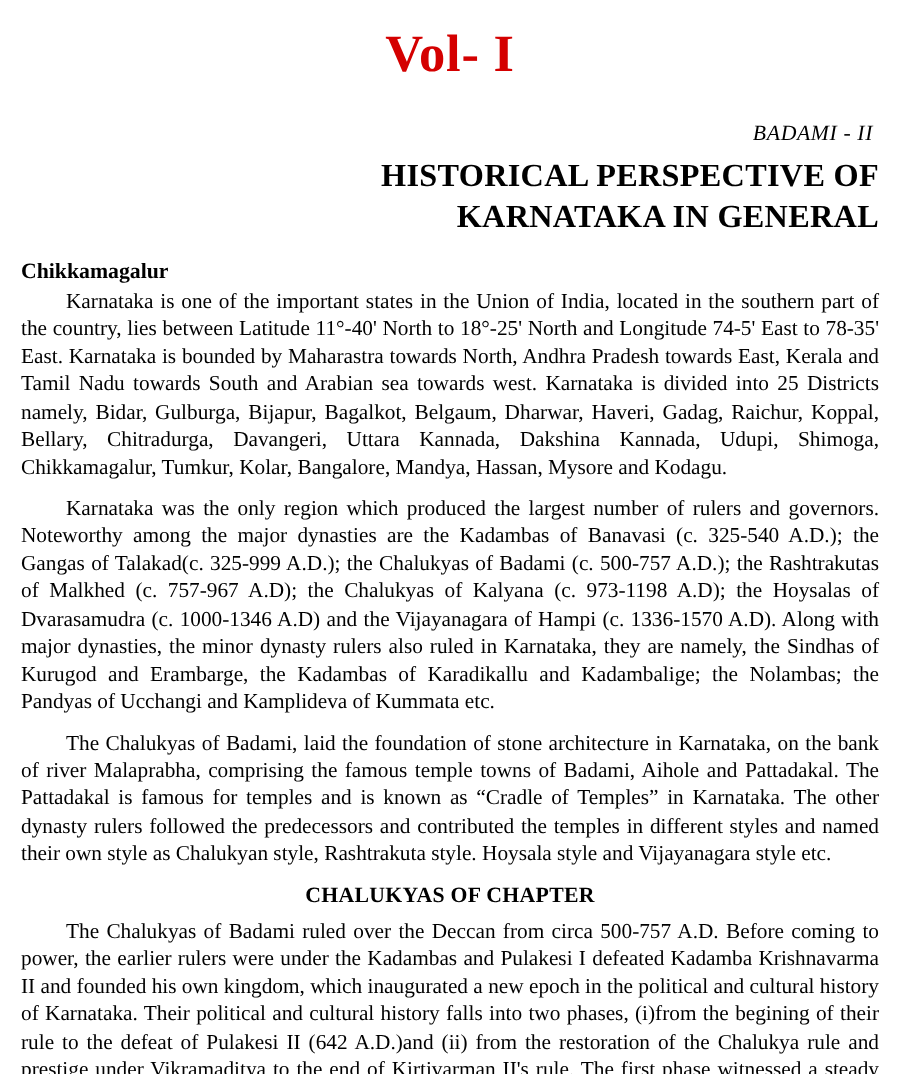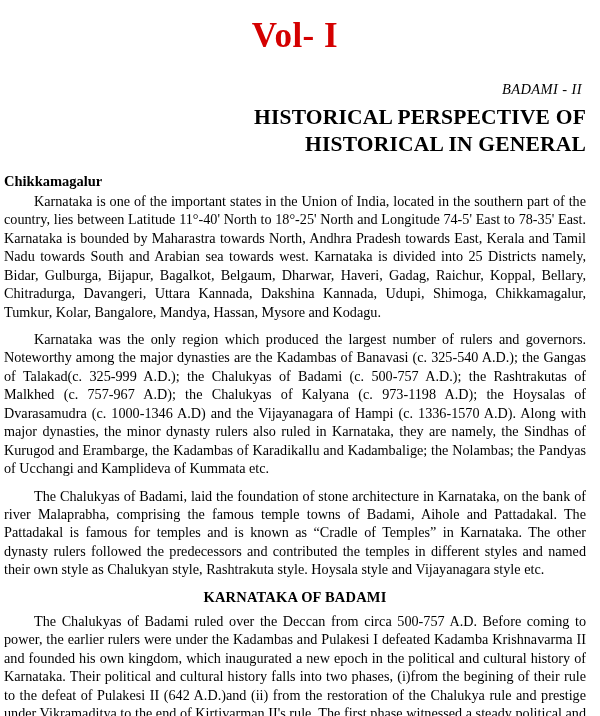--- a/index.html
+++ b/index.html
@@ -11,21 +11,21 @@
     height: 716px;
     background: #ffffff;
     font-family: "Liberation Serif", serif;
     color: #000000;
     overflow: hidden;
   }
   .page {
     width: 600px;
     height: 556px;
     box-sizing: border-box;
-    padding: 8px 14px 0 4px;
+    padding: 8px 14px 0 14px;
     position: relative;
   }
   .vol-title {
     text-align: center;
     color: #d40000;
     font-family: "Liberation Serif", serif;
     font-weight: bold;
     font-size: 35px;
     letter-spacing: 0.5px;
     margin: 10px 0 0 0;
@@ -84,26 +84,26 @@
 <body>
 
 <div class="page">
 
   <div class="vol-title">Vol- I</div>
 
   <div class="chapter-line">BADAMI - II</div>
 
   <div class="chapter-title">
     <span class="l1">HISTORICAL PERSPECTIVE OF</span>
-    <span class="l2">HISTORICAL IN GENERAL</span>
+    <span class="l2">KARNATAKA IN GENERAL</span>
   </div>
 
   <div class="section-head">Chikkamagalur</div>
 
   <p class="body">Karnataka is one of the important states in the Union of India, located in the southern part of the country, lies between Latitude 11°-40' North to 18°-25' North and Longitude 74-5' East to 78-35' East. Karnataka is bounded by Maharastra towards North, Andhra Pradesh towards East, Kerala and Tamil Nadu towards South and Arabian sea towards west. Karnataka is divided into 25 Districts namely, Bidar, Gulburga, Bijapur, Bagalkot, Belgaum, Dharwar, Haveri, Gadag, Raichur, Koppal, Bellary, Chitradurga, Davangeri, Uttara Kannada, Dakshina Kannada, Udupi, Shimoga, Chikkamagalur, Tumkur, Kolar, Bangalore, Mandya, Hassan, Mysore and Kodagu.</p>
   <p class="body">Karnataka was the only region which produced the largest number of rulers and governors. Noteworthy among the major dynasties are the Kadambas of Banavasi (c. 325-540 A.D.); the Gangas of Talakad(c. 325-999 A.D.); the Chalukyas of Badami (c. 500-757 A.D.); the Rashtrakutas of Malkhed (c. 757-967 A.D); the Chalukyas of Kalyana (c. 973-1198 A.D); the Hoysalas of Dvarasamudra (c. 1000-1346 A.D) and the Vijayanagara of Hampi (c. 1336-1570 A.D). Along with major dynasties, the minor dynasty rulers also ruled in Karnataka, they are namely, the Sindhas of Kurugod and Erambarge, the Kadambas of Karadikallu and Kadambalige; the Nolambas; the Pandyas of Ucchangi and Kamplideva of Kummata etc.</p>
   <p class="body">The Chalukyas of Badami, laid the foundation of stone architecture in Karnataka, on the bank of river Malaprabha, comprising the famous temple towns of Badami, Aihole and Pattadakal. The Pattadakal is famous for temples and is known as “Cradle of Temples” in Karnataka. The other dynasty rulers followed the predecessors and contributed the temples in different styles and named their own style as Chalukyan style, Rashtrakuta style. Hoysala style and Vijayanagara style etc.</p>
 
-  <div class="center-head">KARNATAKA OF BADAMI</div>
+  <div class="center-head">CHALUKYAS OF CHAPTER</div>
 
   <p class="body clip-last">The Chalukyas of Badami ruled over the Deccan from circa 500-757 A.D. Before coming to power, the earlier rulers were under the Kadambas and Pulakesi I defeated Kadamba Krishnavarma II and founded his own kingdom, which inaugurated a new epoch in the political and cultural history of Karnataka. Their political and cultural history falls into two phases, (i)from the begining of their rule to the defeat of Pulakesi II (642 A.D.)and (ii) from the restoration of the Chalukya rule and prestige under Vikramaditya to the end of Kirtivarman II's rule. The first phase witnessed a steady political and cultural expansion and the second phase saw the zenith of the Chalukya political power as well as cultural activities. The Chalukyan rulers are Jayasimha (c. 500-520 A.D.); Ranaraja (c. 520-</p>
 
 </div>
 
 </body></html>

